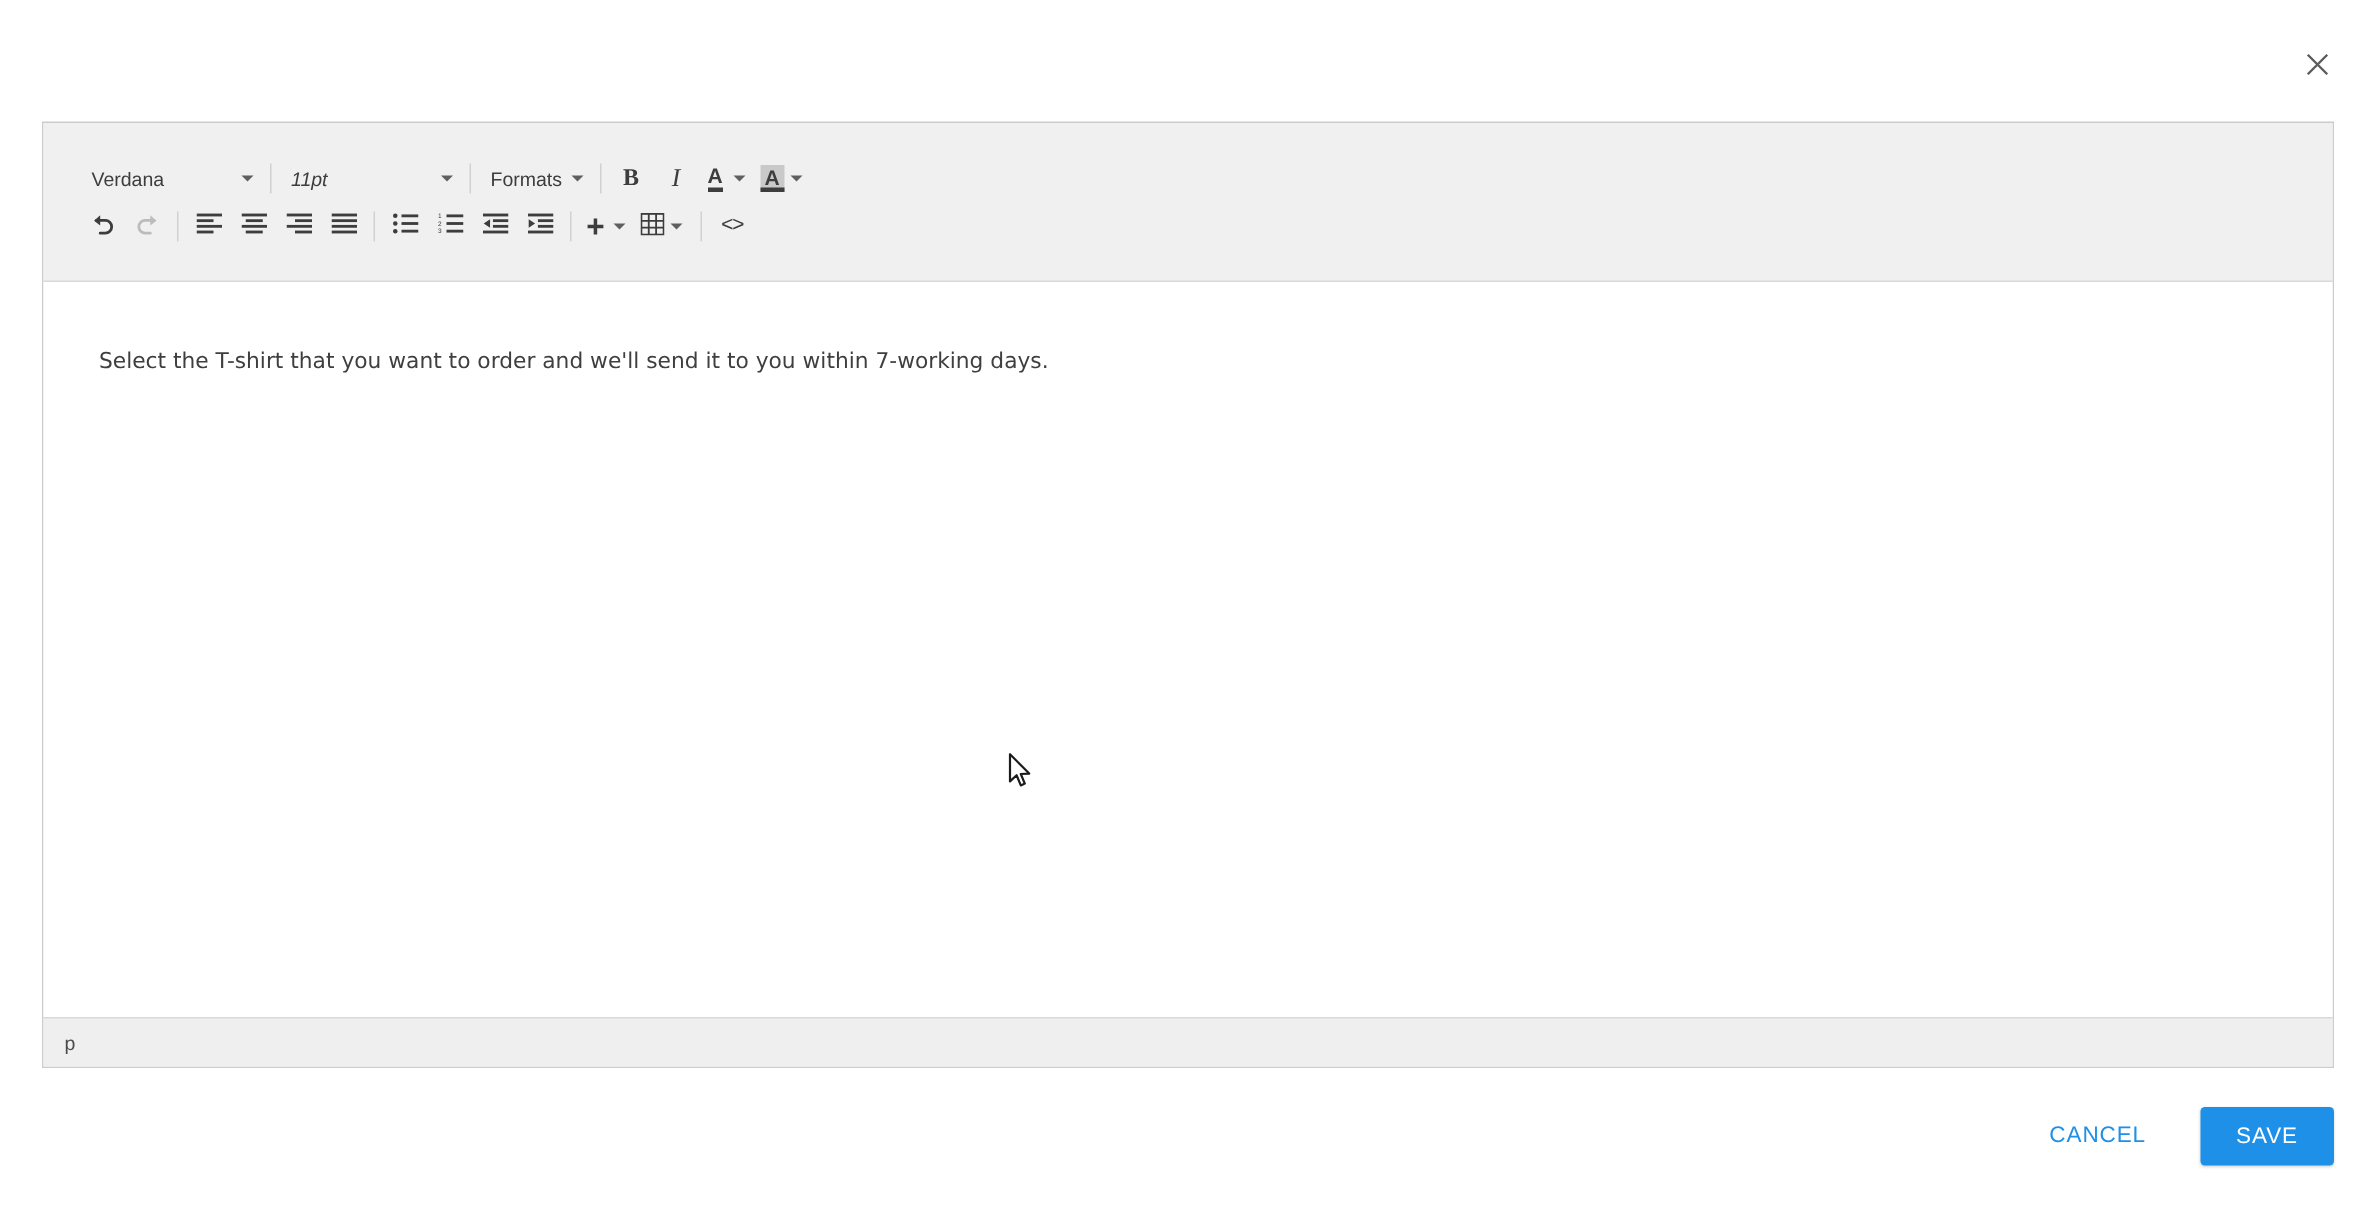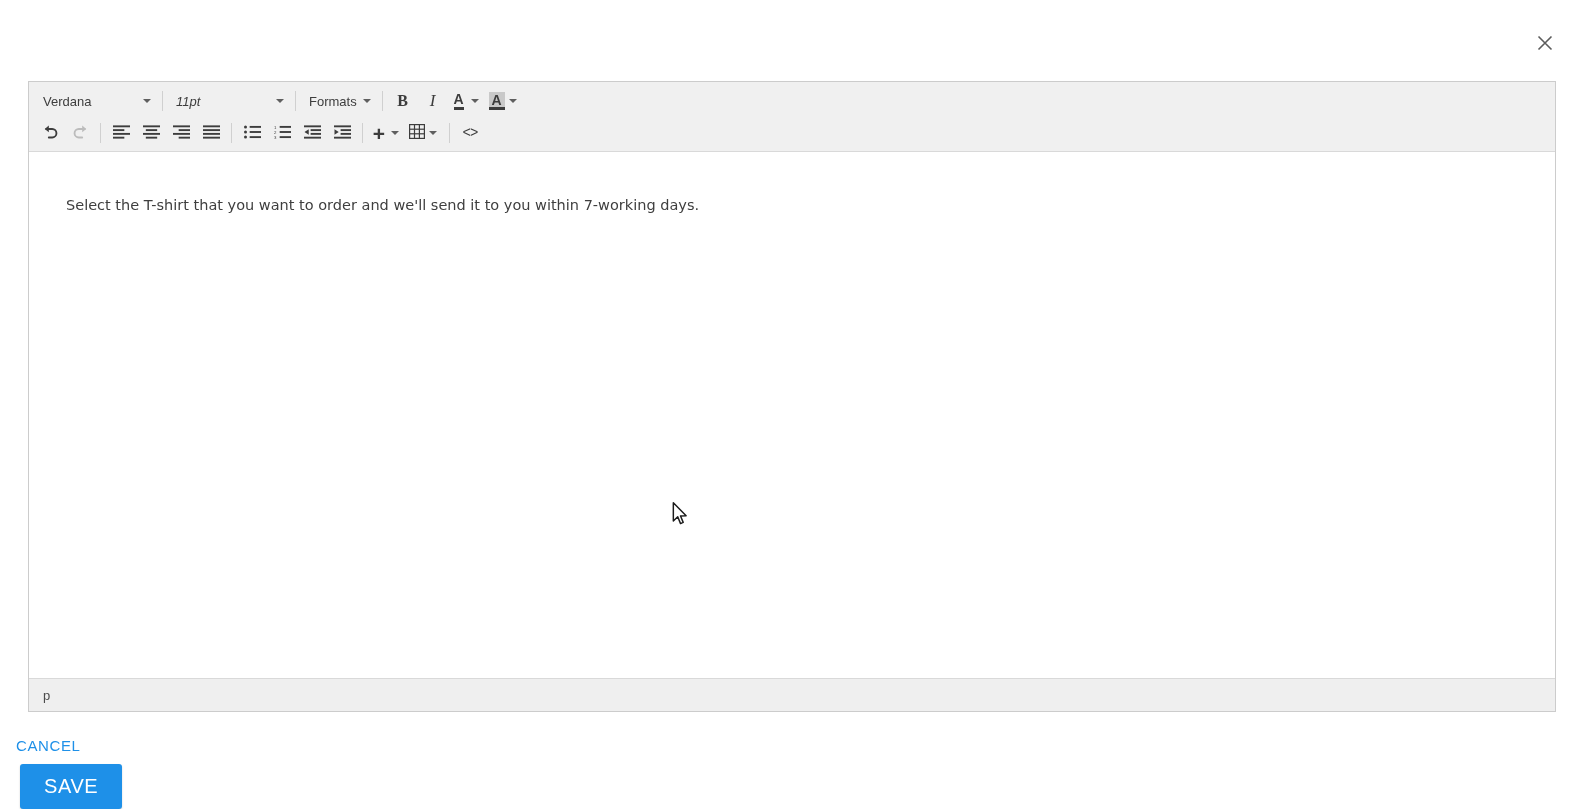--- a/index.html
+++ b/index.html
@@ -59,21 +59,21 @@
     box-sizing: border-box;
     background: #ffffff;
     display: flex;
     flex-direction: column;
   }
 
   .toolbar {
     background: #f0f0f0;
     border-bottom: 1px solid #d9d9d9;
     flex: 0 0 auto;
-    padding: 0;
+    padding: 18px;
   }
   .toolbar-row {
     display: flex;
     align-items: center;
     height: 32px;
     padding: 0 6px;
   }
   .toolbar-row.row1 { padding-top: 3px; }
   .toolbar-row.row2 { padding-bottom: 2px; }
   .tb-sep {
@@ -211,37 +211,36 @@
     position: absolute;
     left: 0;
     top: 712px;
     width: 1584px;
     height: 97px;
     display: flex;
     align-items: flex-start;
     justify-content: flex-end;
     padding: 26px 28px 0 0;
     box-sizing: border-box;
-    flex-direction: column;
   }
   .btn-cancel {
     background: none;
     border: none;
     color: #1e90e8;
     font-size: 15px;
     letter-spacing: 0.6px;
     padding: 10px 16px;
     cursor: pointer;
     font-family: "Liberation Sans", sans-serif;
   }
   .btn-save {
     background: #1e90e8;
     border: none;
     color: #ffffff;
-    font-size: 20px;
+    font-size: 15px;
     letter-spacing: 0.6px;
     padding: 11px 24px;
     margin-left: 20px;
     border-radius: 3px;
     cursor: pointer;
     font-family: "Liberation Sans", sans-serif;
     box-shadow: 0 1px 2px rgba(0,0,0,0.18);
   }
 
   

